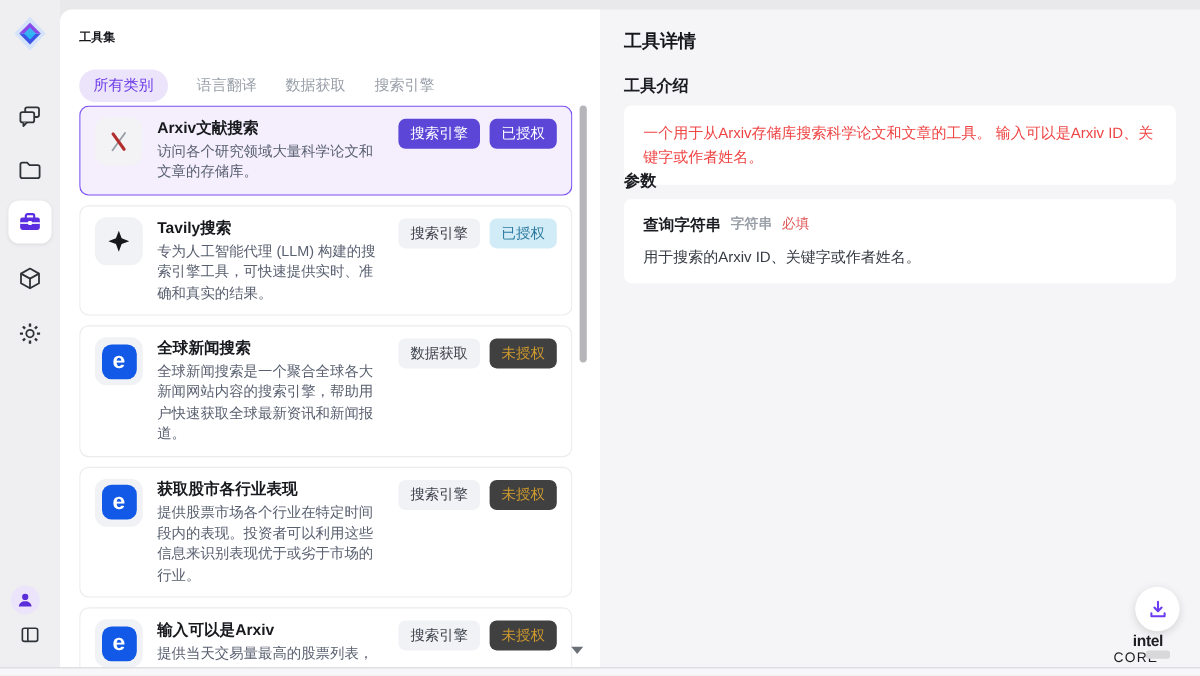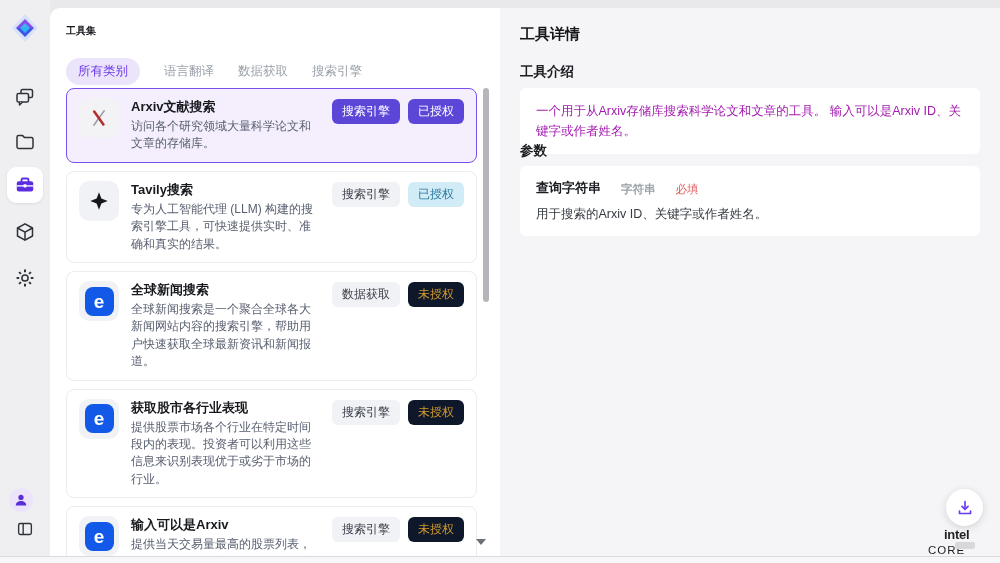--- a/index.html
+++ b/index.html
@@ -28,31 +28,31 @@
   .card.selected .tile { background:#f3f3f6; }
   .blue-badge { width:29px; height:29px; border-radius:8px; background:#1159e6; color:#fff; font-weight:bold; font-size:19px; line-height:29px; text-align:center; display:block; }
   .tbody { flex:1; min-width:0; padding-top:1px; }
   .t-title { font-size:13px; font-weight:bold; color:#17191d; line-height:16px; }
   .t-desc { font-size:12px; color:#596070; line-height:17.4px; margin-top:3px; }
   .tags { display:flex; gap:8px; flex-shrink:0; margin-top:1px; }
   .tag { font-size:12px; padding:4px 10px; border-radius:6px; height:fit-content; white-space:nowrap; }
   .tag.v-solid  { background:#5b46d8; color:#ffffff; }
   .tag.v-gray   { background:#f1f2f5; color:#3c414b; }
   .tag.v-cyan   { background:#d2ecf7; color:#2b7a9e; }
-  .tag.v-yellow { background:#0f172a; color:#cf9a2e; }
+  .tag.v-yellow { background:#404040; color:#cf9a2e; }
   .scroll-thumb { position:absolute; left:433px; top:80px; width:6px; height:214px; background:#b5b5ba; border-radius:3px; }
   .scroll-arrow { position:absolute; left:426px; top:531px; width:0; height:0; border-left:5px solid transparent; border-right:5px solid transparent; border-top:6px solid #6b6f76; }
   
   .detail { position:absolute; left:500px; top:8px; width:500px; height:548px; background:#f5f5f7; }
   .d-title { position:absolute; left:20px; top:17px; font-size:15px; font-weight:bold; color:#15171b; }
   .d-sub1 { position:absolute; left:20px; top:55px; font-size:13.5px; font-weight:bold; color:#1b1d22; }
-  .d-card-intro { position:absolute; left:20px; top:80px; width:460px; background:#fff; border-radius:6px; padding:13px 16px; font-size:12.5px; color:#a21caf; line-height:1.6; }
+  .d-card-intro { position:absolute; left:20px; top:80px; width:460px; background:#fff; border-radius:6px; padding:13px 16px; font-size:12.5px; color:#ef4444; line-height:1.6; }
   .d-sub2 { position:absolute; left:20px; top:134px; font-size:13.5px; font-weight:bold; color:#1b1d22; }
   .d-card-param { position:absolute; left:20px; top:158px; width:460px; background:#fff; border-radius:6px; padding:13px 16px; }
-  .p-line1 { display:flex; align-items:flex-end; gap:20px; }
+  .p-line1 { display:flex; align-items:flex-start; gap:8px; }
   .p-name { font-size:13px; font-weight:bold; color:#1b1d22; }
   .p-type { font-size:11.5px; color:#9aa0a8;font-weight:bold; }
   .p-req { font-size:11.5px; color:#e05a5a; }
   .p-desc { margin-top:9px; font-size:12.5px; color:#363a42; }
   
   .fab { position:absolute; left:946px; top:489px; width:37px; height:37px; border-radius:50%; background:#fff; box-shadow:0 2px 8px rgba(0,0,0,.14); display:flex; align-items:center; justify-content:center; }
   .intel { position:absolute; left:928px; top:527px; width:66px; text-align:left; color:#1f1f23; line-height:14px; }
   .intel .w1 { font-size:13px; font-weight:bold; letter-spacing:-0.3px;padding-left:16px; }
   .intel .w2 { font-size:11.5px; letter-spacing:1px; }
   .intel-badge { position:absolute; left:955px; top:542px; width:20px; height:7px; background:#d8d8db; border-radius:2px; }

